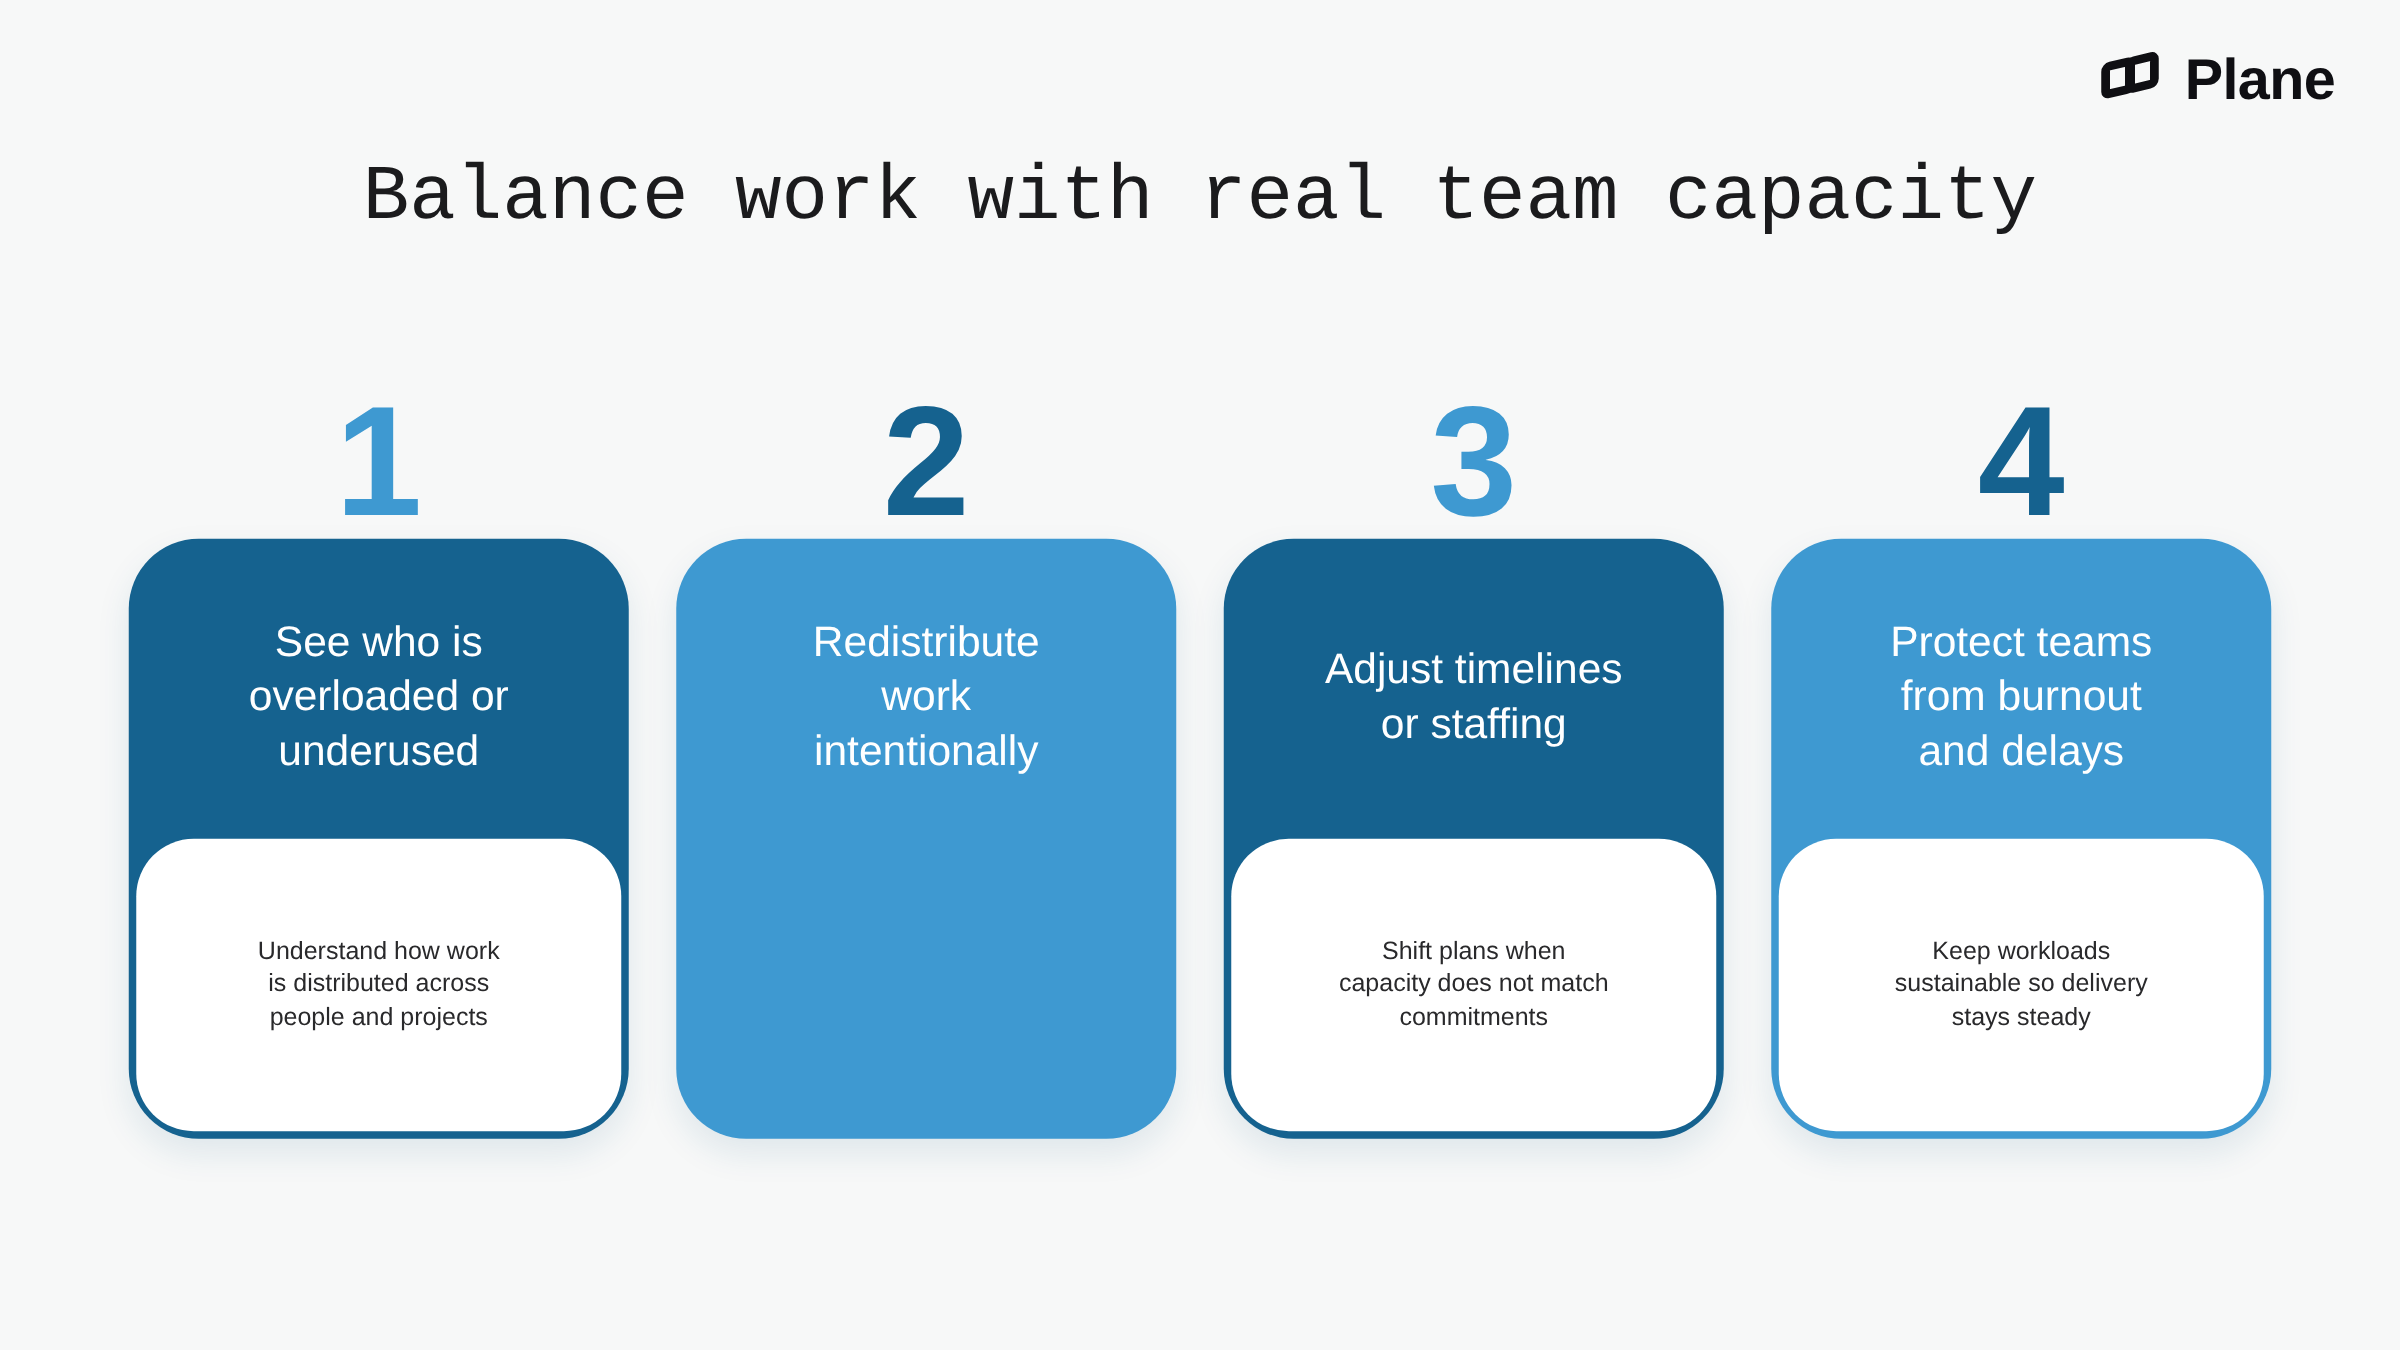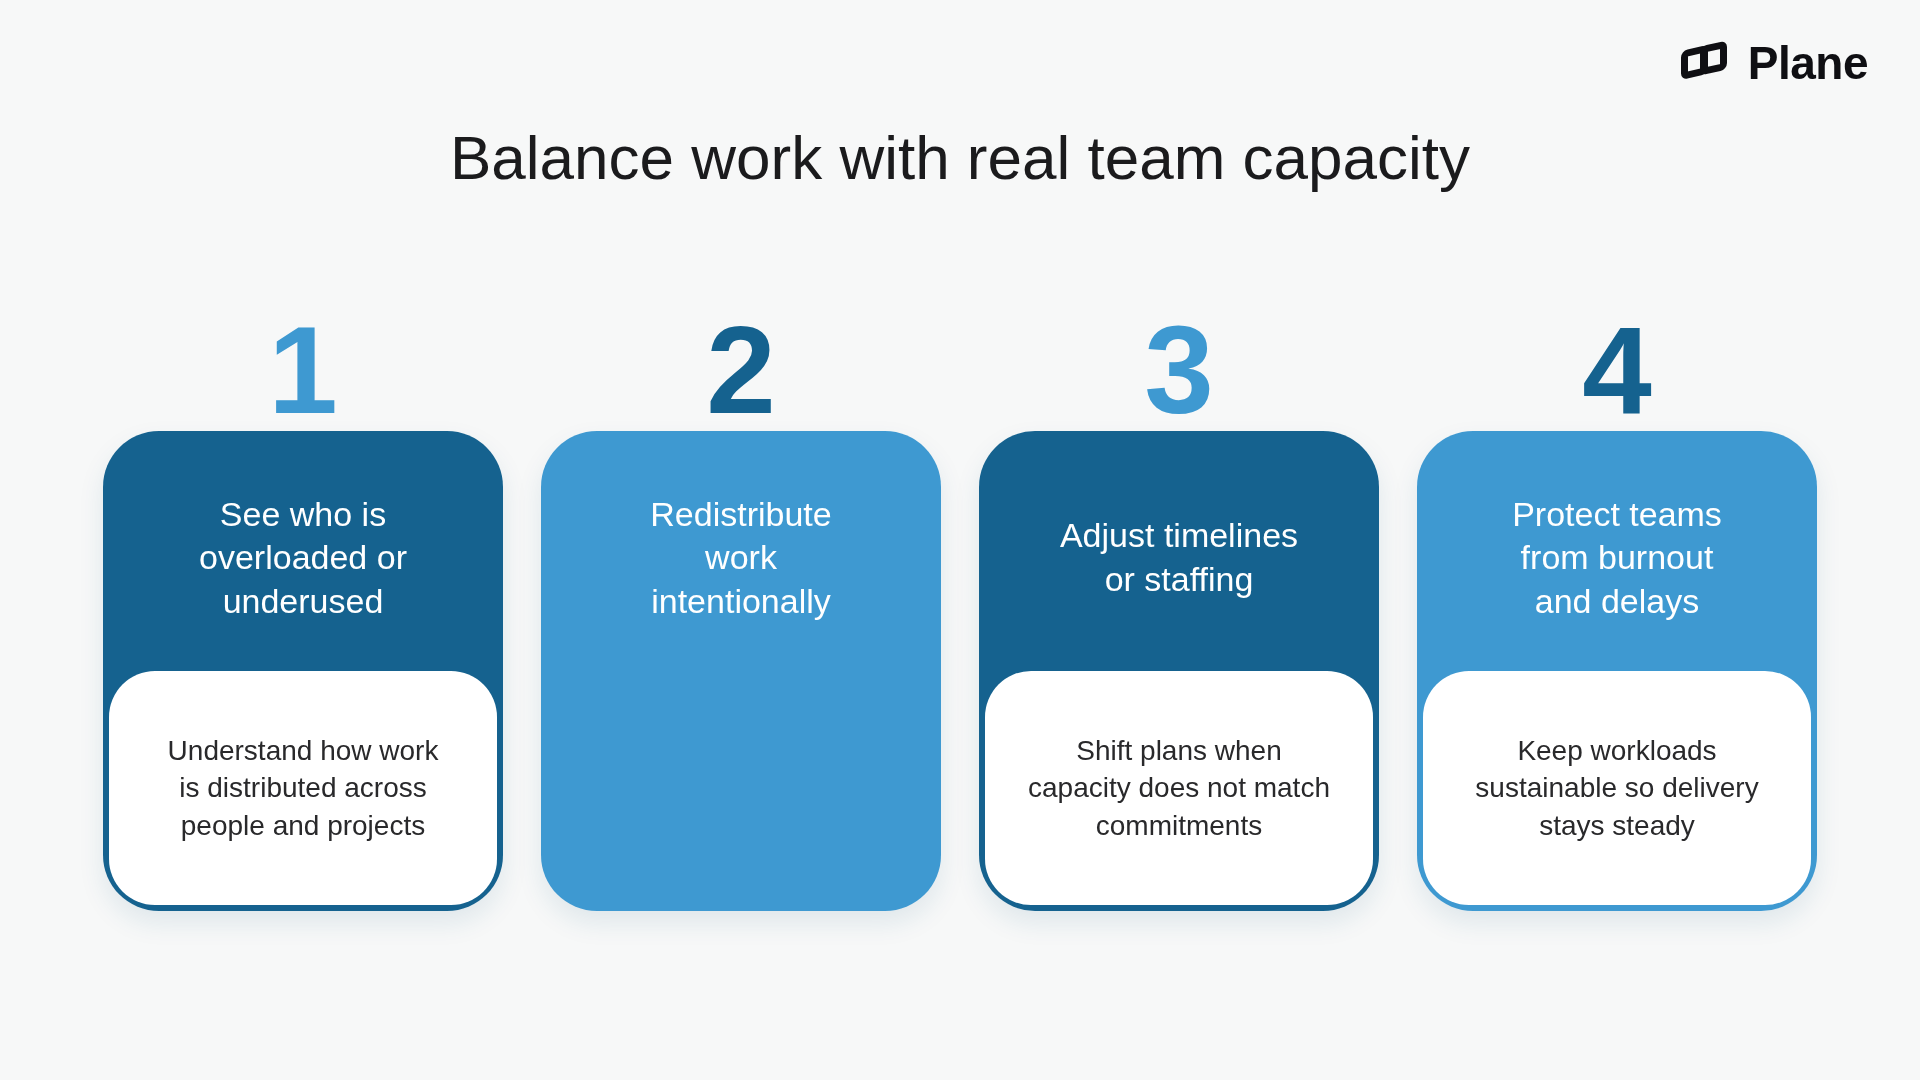--- a/index.html
+++ b/index.html
@@ -29,20 +29,21 @@
   .brand-name{
     font-size:46px;font-weight:600;color:var(--logo-text);
     letter-spacing:-0.5px;line-height:1;
   }
   .title{
     margin:0;padding-top:122px;
     text-align:center;
     font-size:62px;font-weight:500;
     color:var(--title-text);
     line-height:1.15;
+    font-family:Liberation Mono, monospace;
   }
   .steps{
     margin-top:128px;
     display:flex;justify-content:center;gap:38px;
   }
   .step{width:400px;text-align:center;}
   .num{
     font-size:125px;font-weight:700;line-height:0.78;
     margin-bottom:12px;
   }
@@ -65,21 +66,21 @@
   }
   .card-desc-box{
     position:absolute;left:6px;right:6px;top:240px;bottom:6px;
     background:var(--panel-white);
     border-radius:46px;
     display:flex;align-items:center;justify-content:center;
     padding:0 16px;
   }
   .card-desc{
     margin:0;
-    font-size:28px;line-height:1.34;
+    font-size:20px;line-height:1.34;
     color:var(--description-text);
     white-space:pre-line;
   }
 </style>
 </head>
 <body>
 
 <div class="canvas">
 
   <header class="brand">

